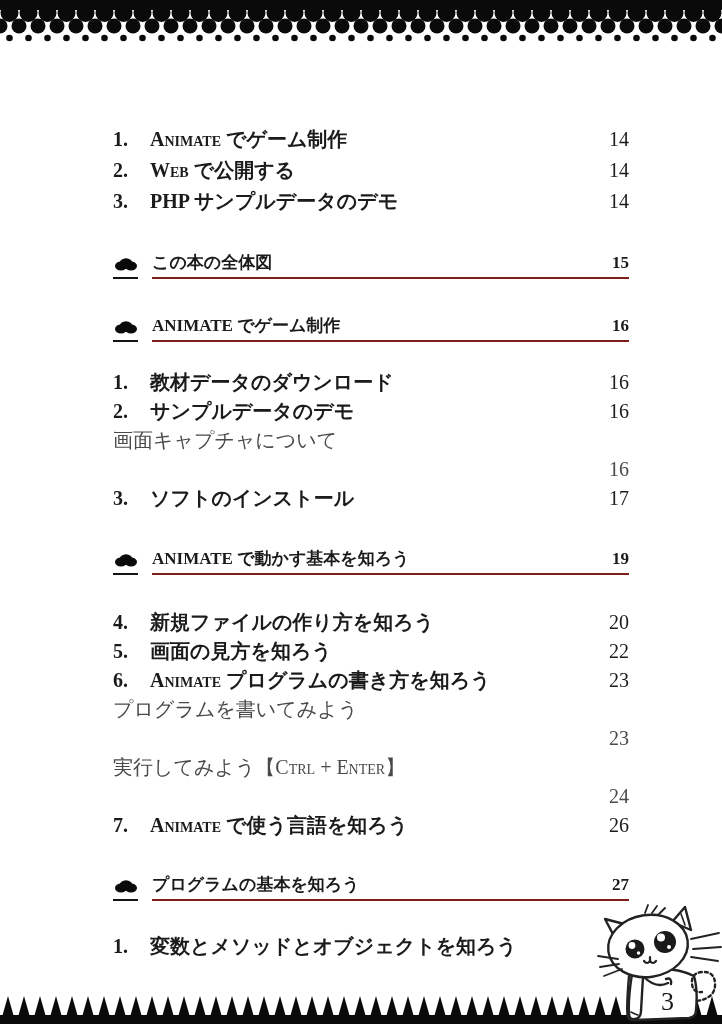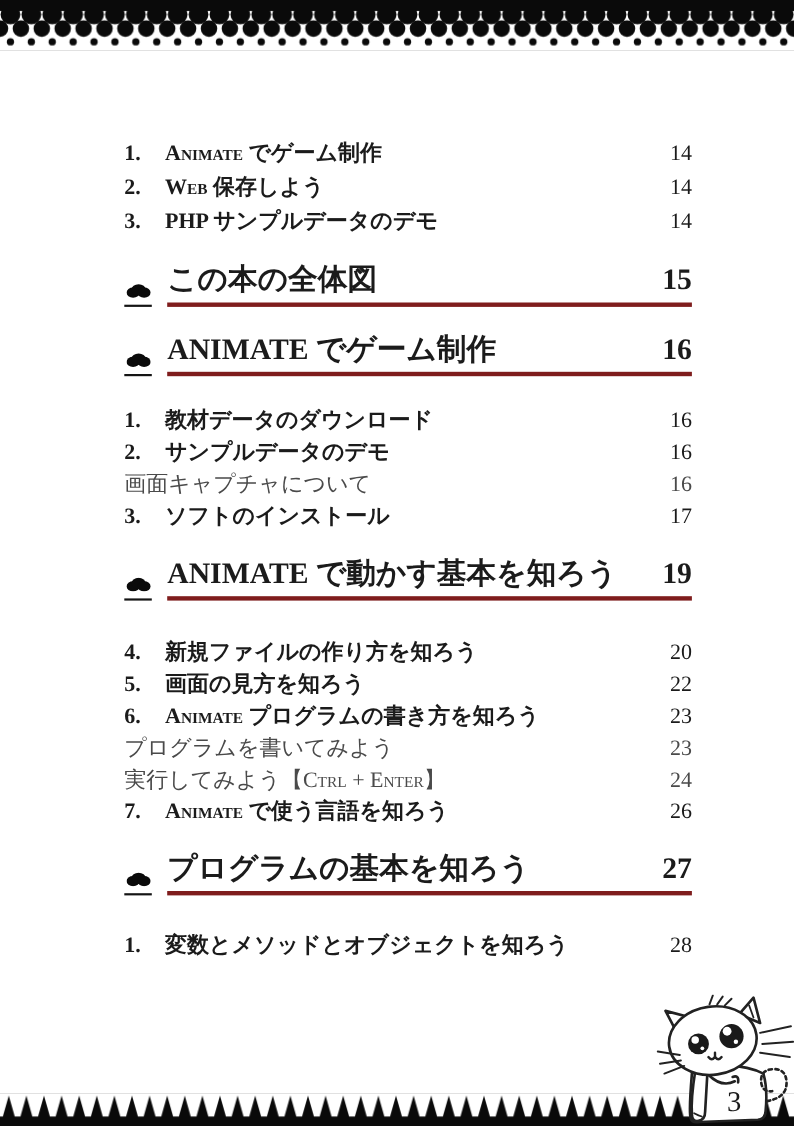--- a/index.html
+++ b/index.html
@@ -13,32 +13,32 @@
   .bottom-border{position:absolute;bottom:0;left:0;width:722px;height:30px;z-index:1;}
   .mascot{position:absolute;right:0;bottom:0;width:127px;height:120px;z-index:2;}
   
   .content{position:absolute;left:113px;top:124px;width:516px;}
   .row{display:flex;align-items:baseline;line-height:29px;font-size:20px;}
   .group-a .row{line-height:31px;}
   .row .num{width:37px;font-weight:700;}
   .row .label{font-variant:small-caps;}
   .row.item .label{font-weight:700;}
   .row.item .pg{font-weight:400;}
-  .row.sub{color:#4a4a4a;font-weight:400;}
+  .row.sub{color:#4a4a4a;font-weight:400;flex-direction:column;}
   .pg{margin-left:auto;}
   
   .header{display:flex;align-items:flex-end;gap:14px;height:32px;}
   .header .icon-cell{
     width:25px;display:flex;justify-content:center;align-items:flex-end;
     border-bottom:2px solid #141414;padding-bottom:6px;
   }
   .header .main{
     flex:1;display:flex;align-items:baseline;
-    border-bottom:4px solid #7f1d1d;padding-bottom:3px;
-    font-size:27px;font-weight:600;
+    border-bottom:2px solid #7f1d1d;padding-bottom:3px;
+    font-size:17px;font-weight:600;
   }
   .header .main .label{font-variant:small-caps;}
   .mt-h1{margin-top:30px}.mt-h2{margin-top:31px}.mt-gb{margin-top:26px}
   .mt-h3{margin-top:30px}.mt-gc{margin-top:33px}.mt-h4{margin-top:29px}
   .mt-gd{margin-top:31px}
 </style>
 </head>
 <body>
 
 <svg class="top-border" viewBox="0 0 722 46" preserveAspectRatio="none" aria-hidden="true">
@@ -57,21 +57,21 @@
 <div class="content">
 
   <div class="group-a">
     <div class="row item">
       <span class="num">1.</span>
       <span class="label">Animate でゲーム制作</span>
       <span class="pg">14</span>
     </div>
     <div class="row item">
       <span class="num">2.</span>
-      <span class="label">Web 保存しよう</span>
+      <span class="label">Web で公開する</span>
       <span class="pg">14</span>
     </div>
     <div class="row item">
       <span class="num">3.</span>
       <span class="label">PHP サンプルデータのデモ</span>
       <span class="pg">14</span>
     </div>
   </div>
 
   <div class="header mt-h1">

